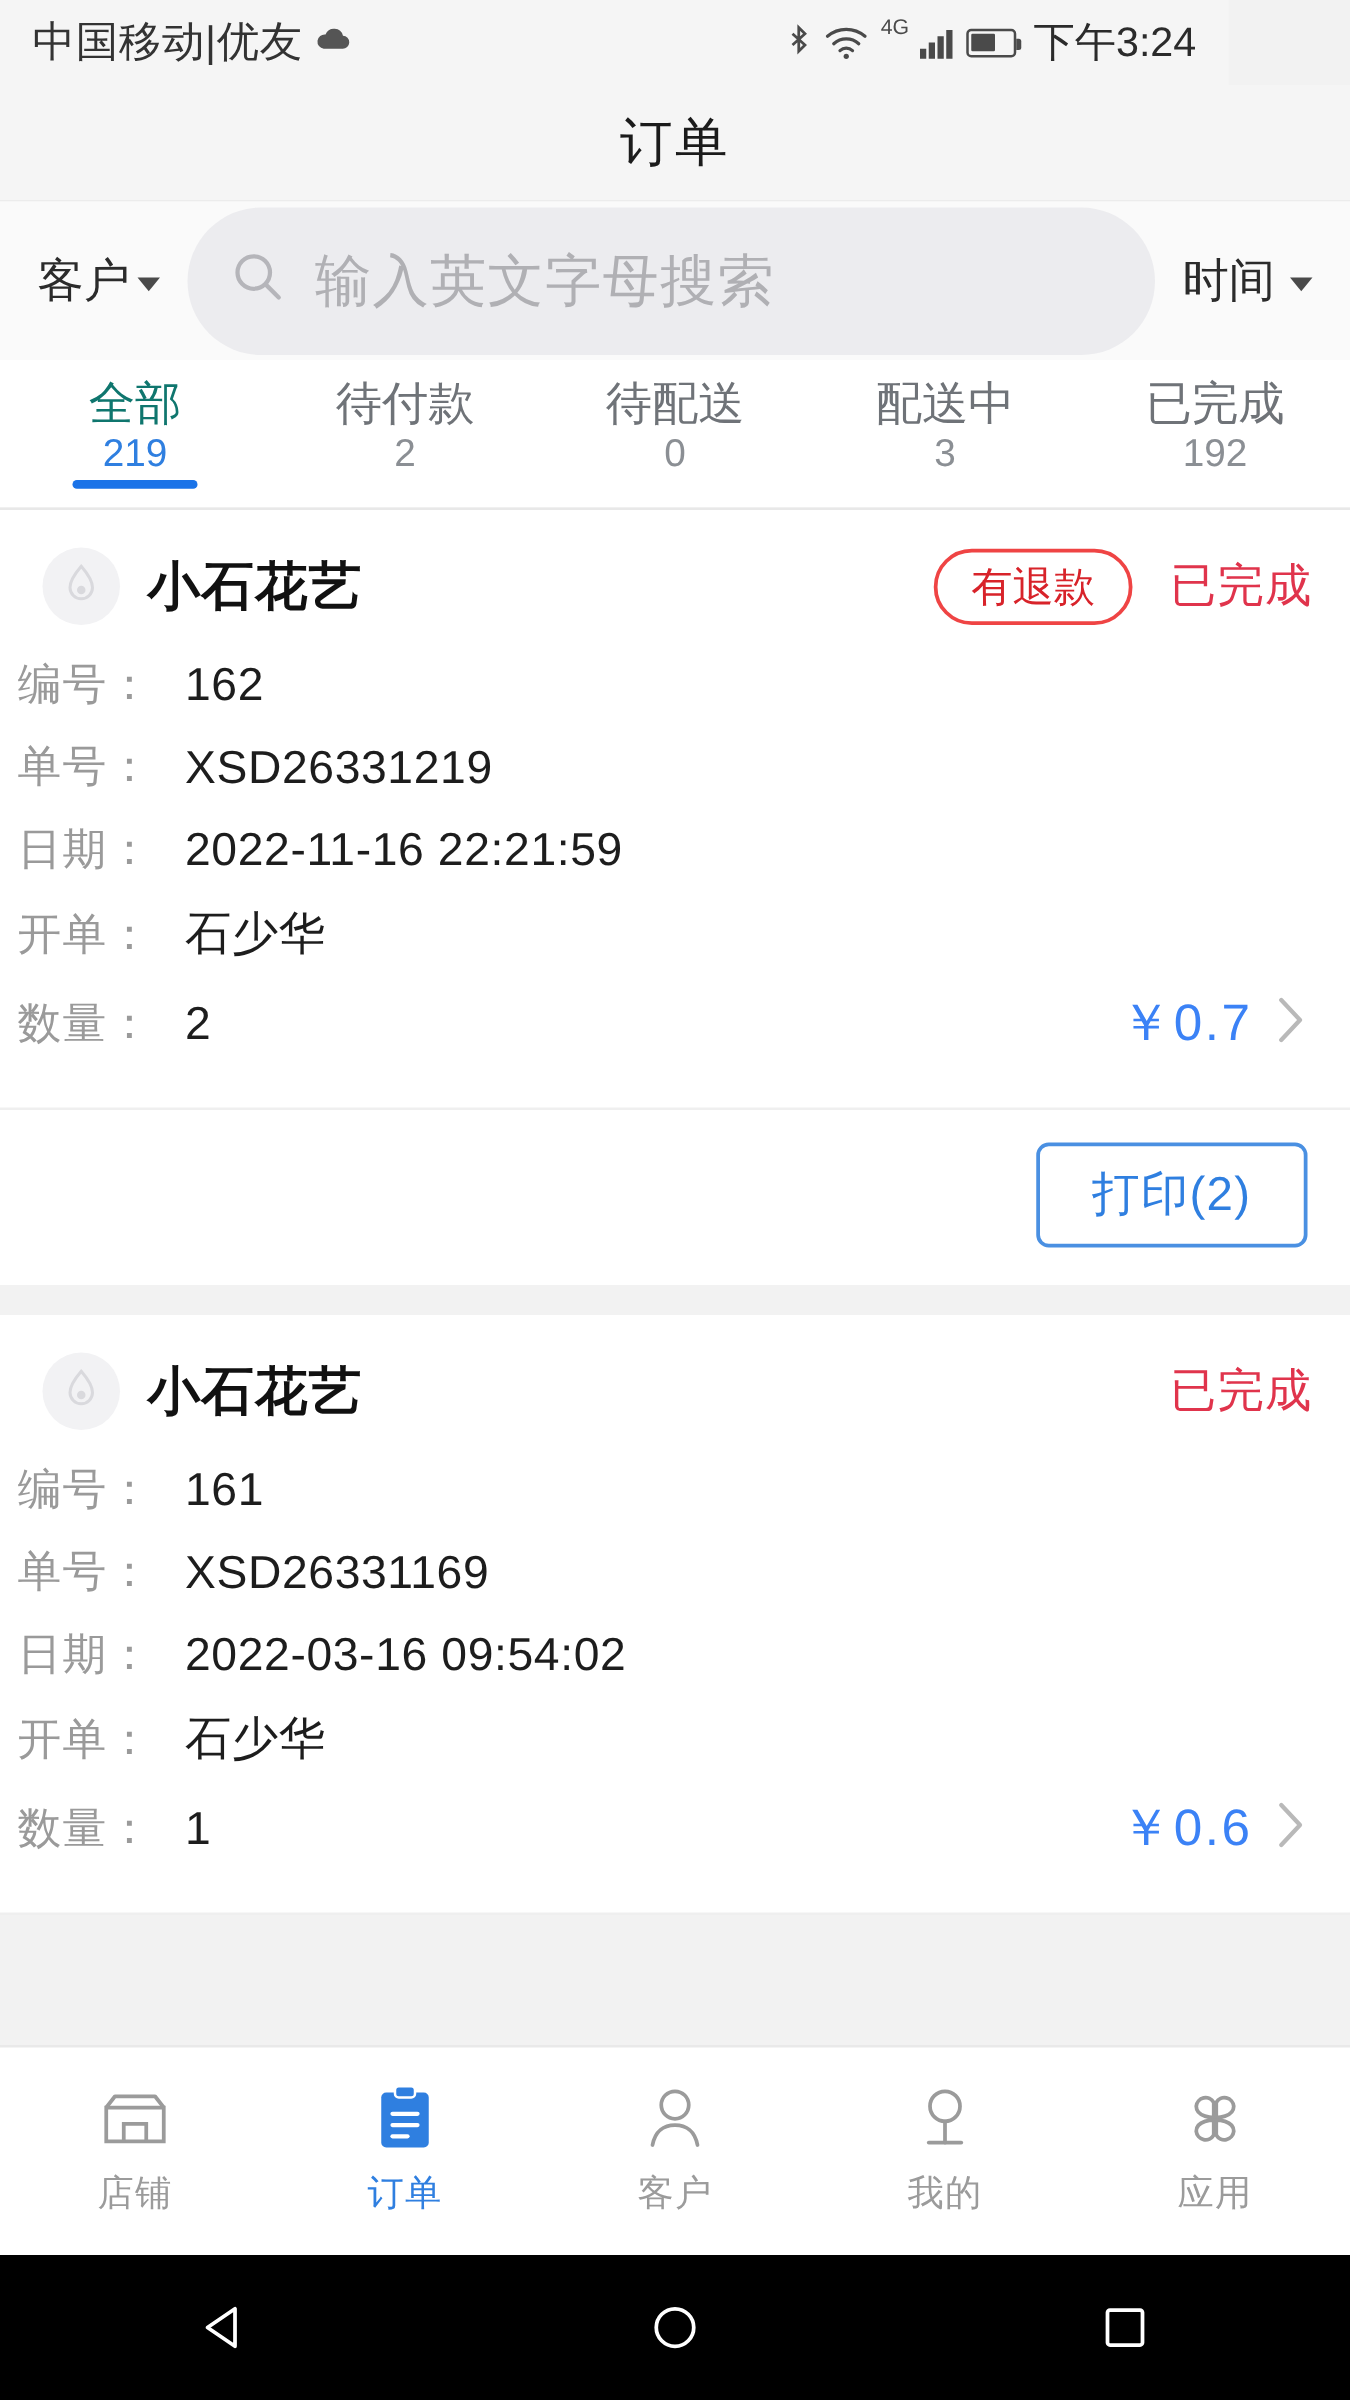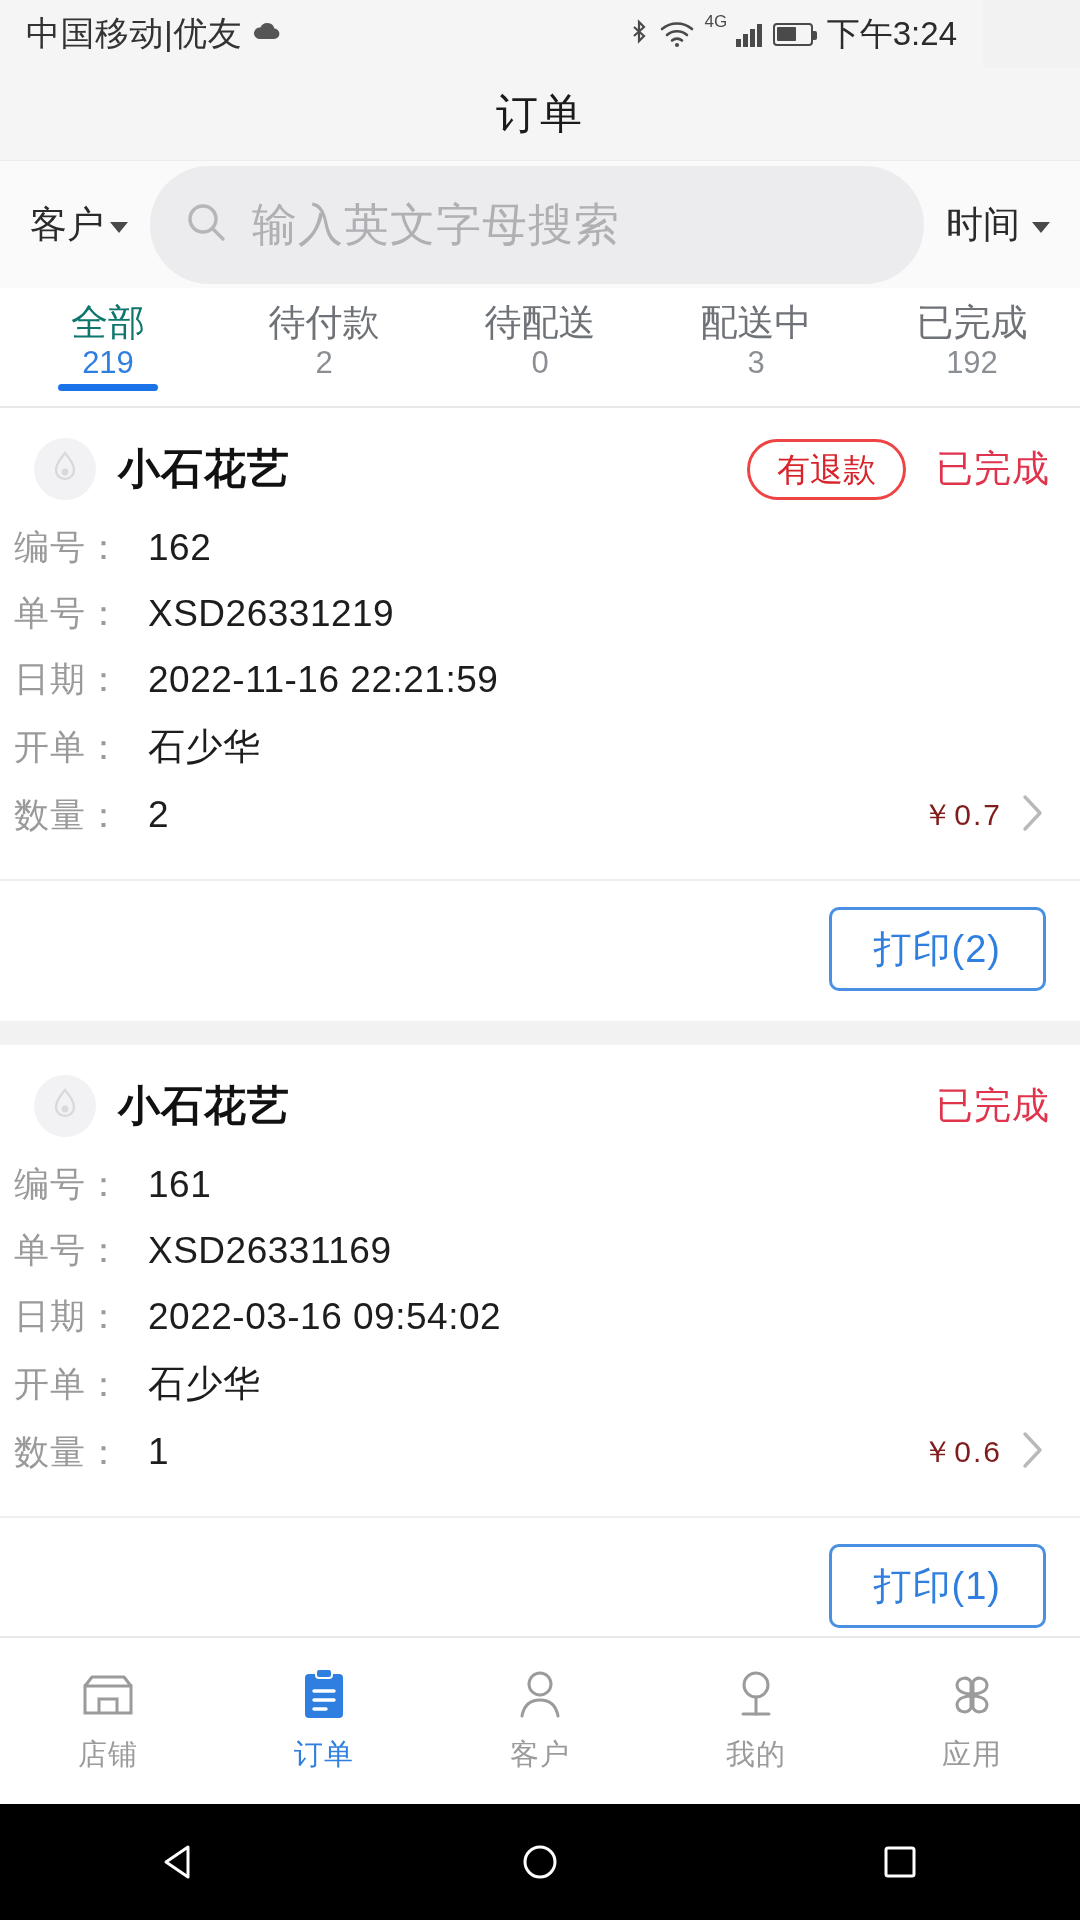--- a/index.html
+++ b/index.html
@@ -105,21 +105,21 @@
     border:3px solid #ef4444;color:#d8232a;border-radius:40px;
     font-size:33px;padding:11px 27px;line-height:1;
   }
   .status{font-size:37px;color:#e0344c;letter-spacing:1px;}
   .card-body{padding:18px 34px 6px 14px;}
   .row{display:flex;align-items:center;margin-bottom:19px;}
   .k{font-size:35px;color:#9a9a9a;min-width:134px;letter-spacing:1px;}
   .v{font-size:37px;color:#1d1d1d;letter-spacing:.5px;}
   .row.qty{margin-bottom:0;align-items:center;}
   .price-wrap{margin-left:auto;display:flex;align-items:center;gap:18px;}
-  .price{font-size:30px;color:#7f1d1d;letter-spacing:2px;}
+  .price{font-size:41px;color:#3b82f6;letter-spacing:2px;}
   .chev{color:#b9b9b9;}
   .card-sep{height:2px;background:#efefef;margin:34px 0 0 0;}
   .card-foot{
     display:flex;justify-content:flex-end;align-items:center;
     padding:26px 34px 30px 34px;
   }
   .print-btn{
     border:3px solid #4a90e2;color:#2f7fe0;background:#fff;border-radius:10px;
     font-size:38px;padding:20px 42px;line-height:1;letter-spacing:1px;
     font-family:inherit;
@@ -332,23 +332,20 @@
           <span class="price">￥0.6</span>
           <span class="chev">
             <svg width="26" height="44" viewBox="0 0 26 44">
                 <polyline points="5,6 20,22 5,38" fill="none" stroke="#b9b9b9" stroke-width="3.4" stroke-linecap="round" stroke-linejoin="round"></polyline>
               </svg>
           </span>
         </span>
       </div>
     </div>
     <div class="card-sep"></div>
-    <div class="card-foot">
-      <button class="print-btn">打印(1)</button>
-    </div>
   </div>
 
 </div>
 
 <div class="bottomnav">
   <div class="nav-item">
     <span class="nav-ico">
       <svg width="58" height="52" viewBox="0 0 58 52">
         <path d="M6 17h46v27H6z" fill="none" stroke="#9b9b9b" stroke-width="3"></path>
         <path d="M6 17l7-9h32l7 9" fill="none" stroke="#9b9b9b" stroke-width="3" stroke-linejoin="round"></path>

